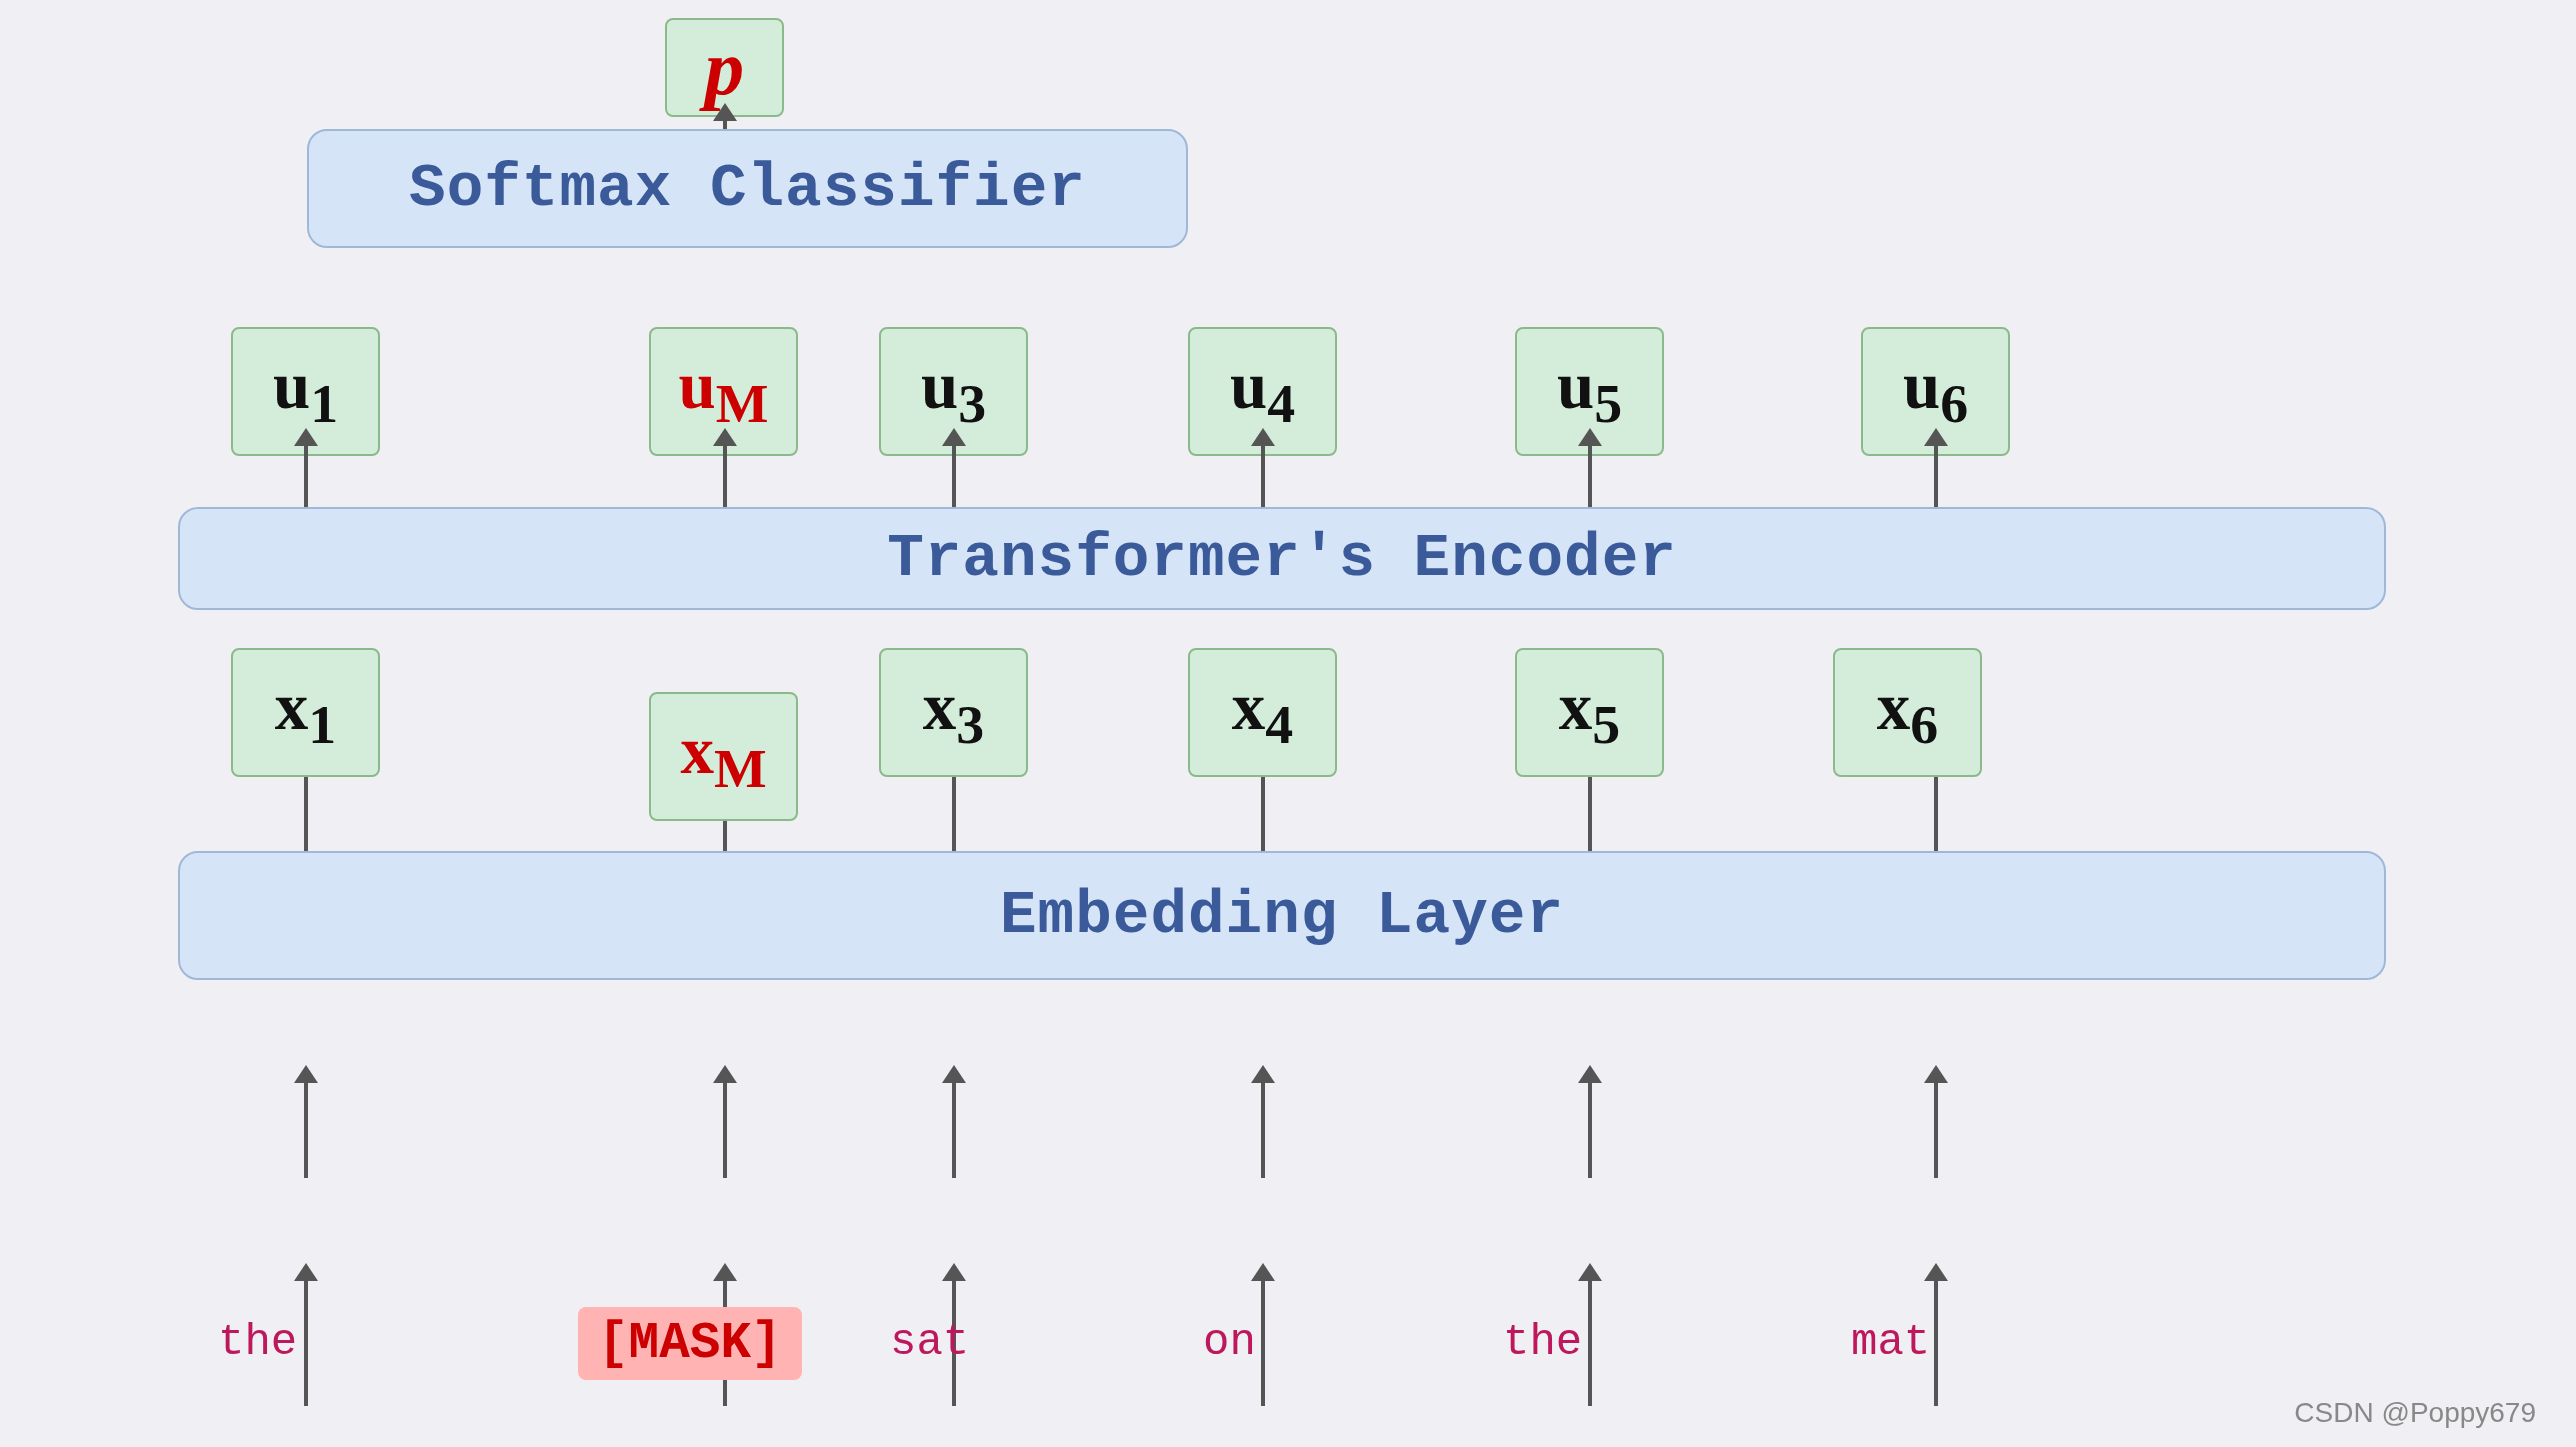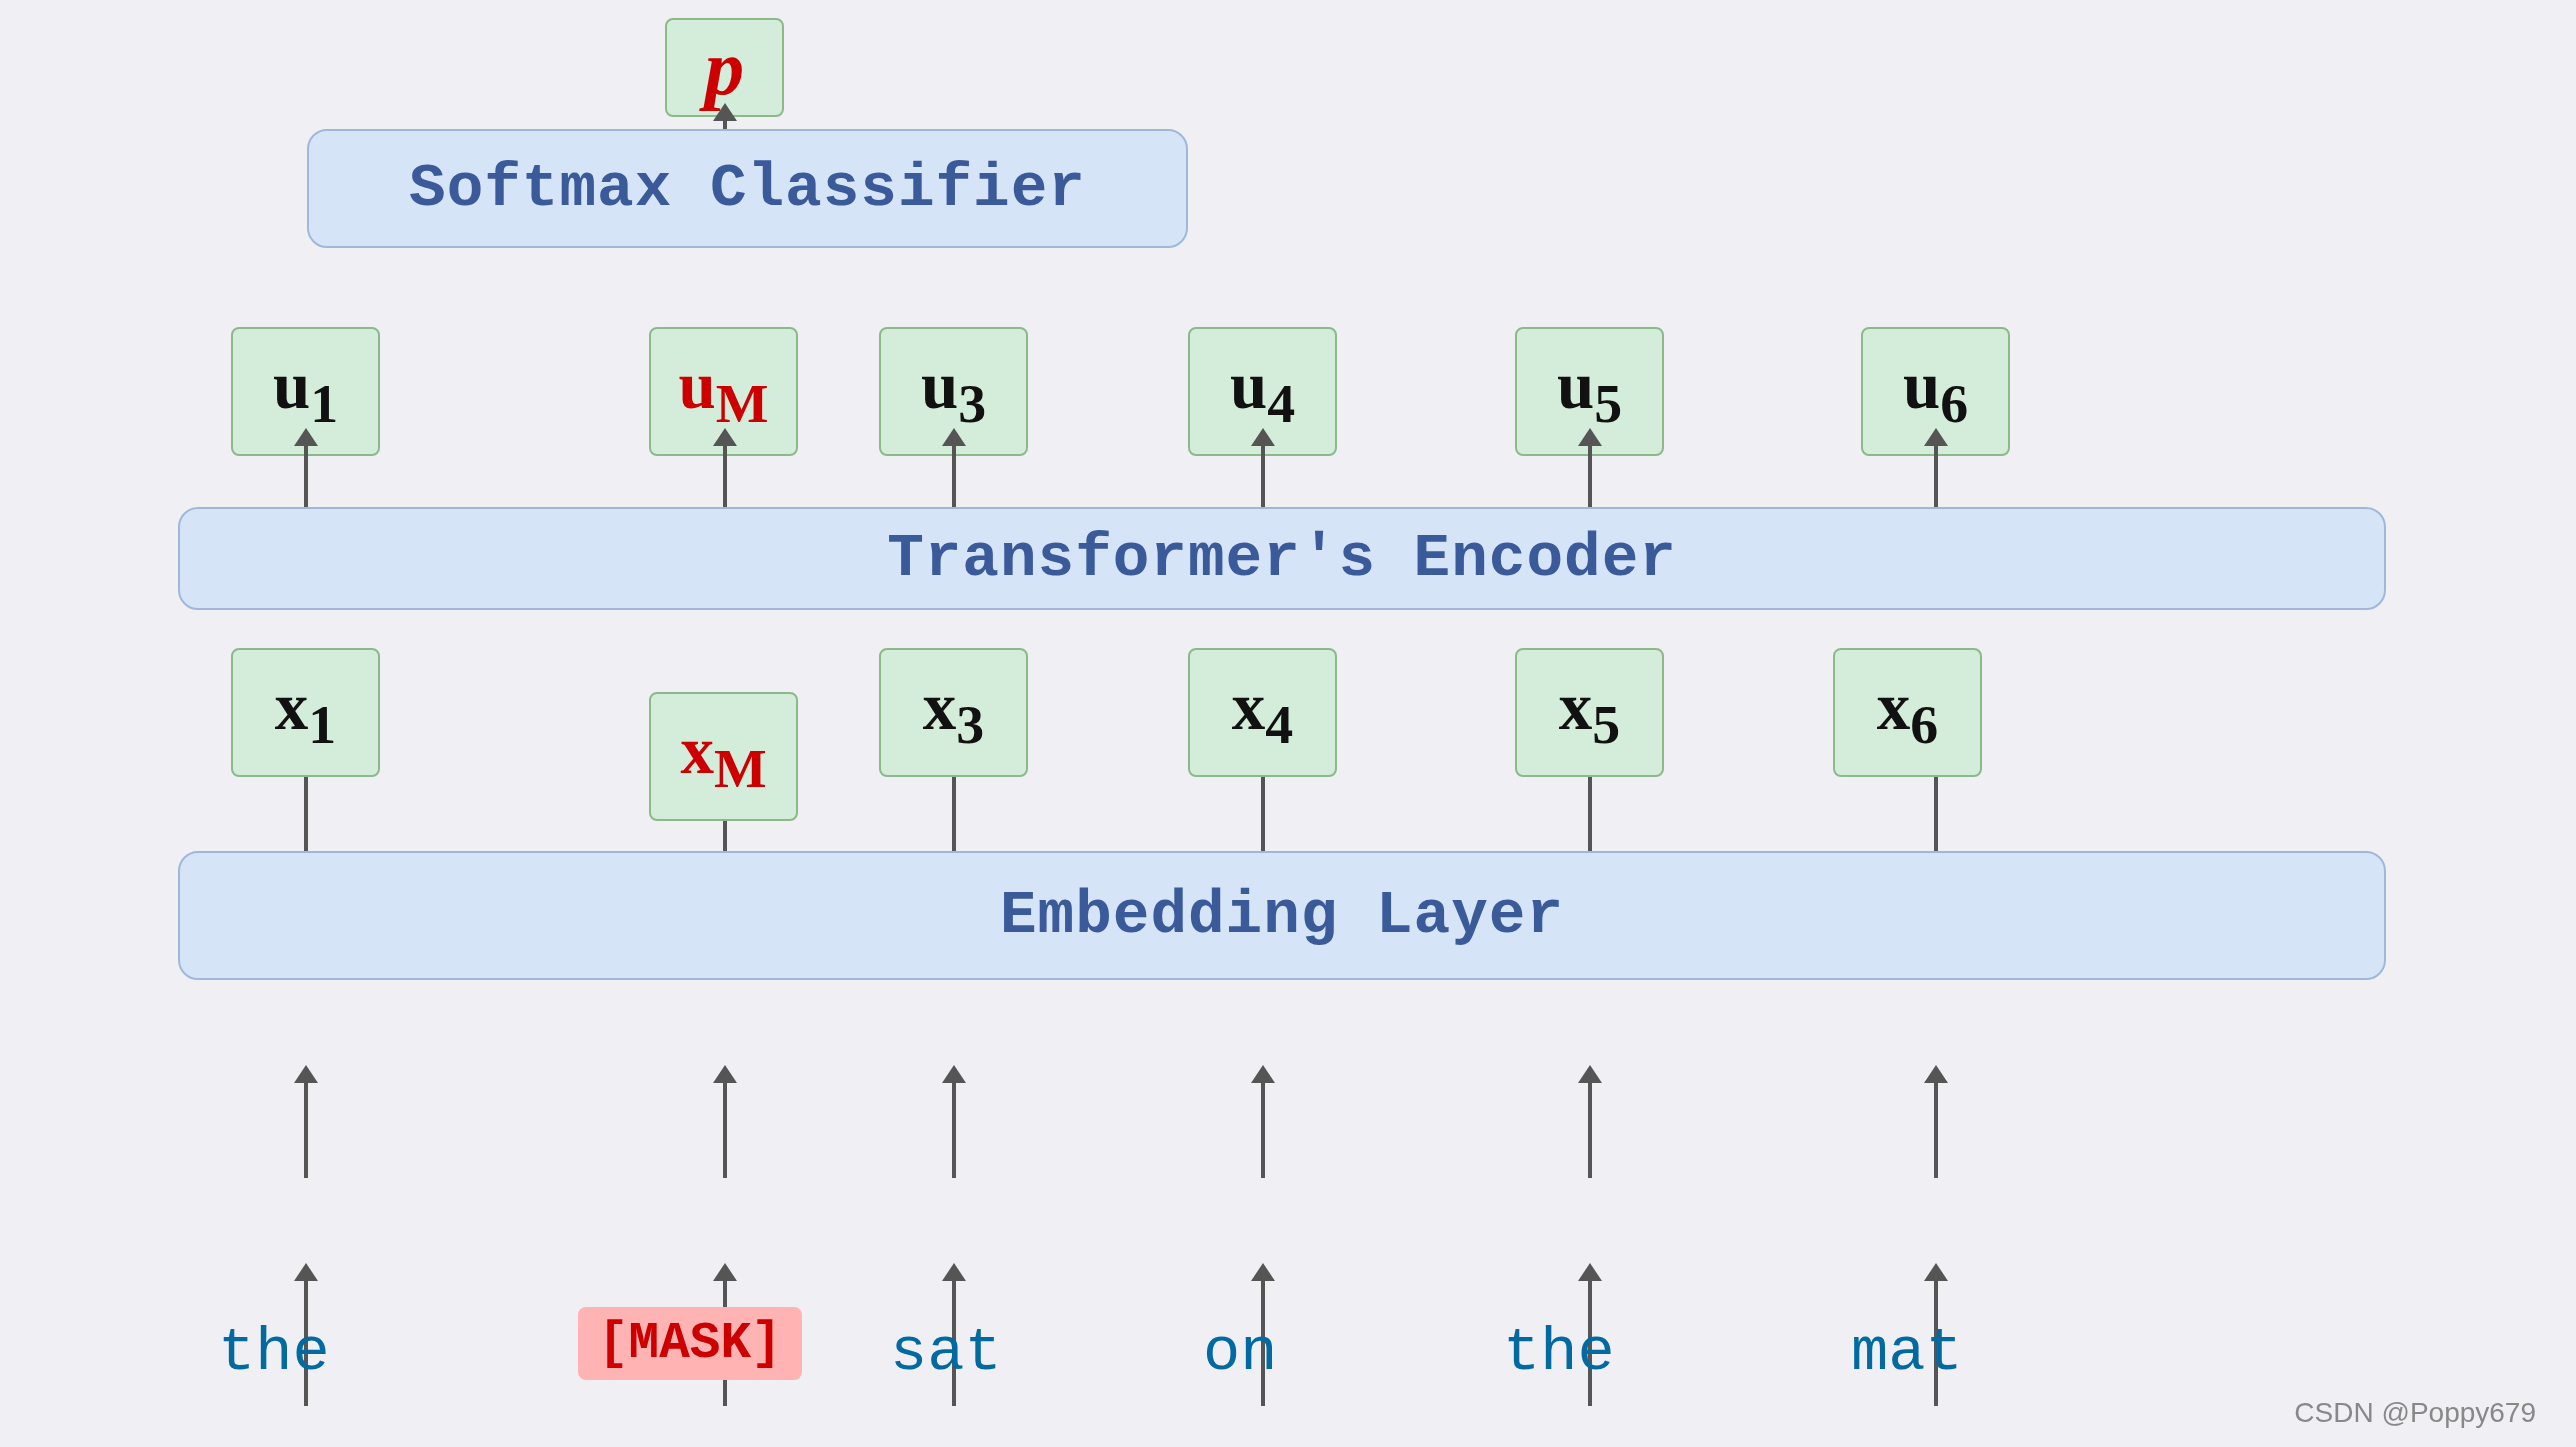--- a/index.html
+++ b/index.html
@@ -130,22 +130,22 @@
       height: 0;
       border-left: 12px solid transparent;
       border-right: 12px solid transparent;
       border-bottom: 18px solid #555;
     }
 
     
     .word-label {
       position: absolute;
       font-family: 'Courier New', Courier, monospace;
-      font-size: 62px;
-      color: #0369a1;
+      font-size: 44px;
+      color: #be185d;
       text-align: center;
     }
 
     .mask-label {
       position: absolute;
       font-family: 'Courier New', Courier, monospace;
       font-size: 51px;
       font-weight: bold;
       color: #cc0000;
       background: #ffb3b3;

